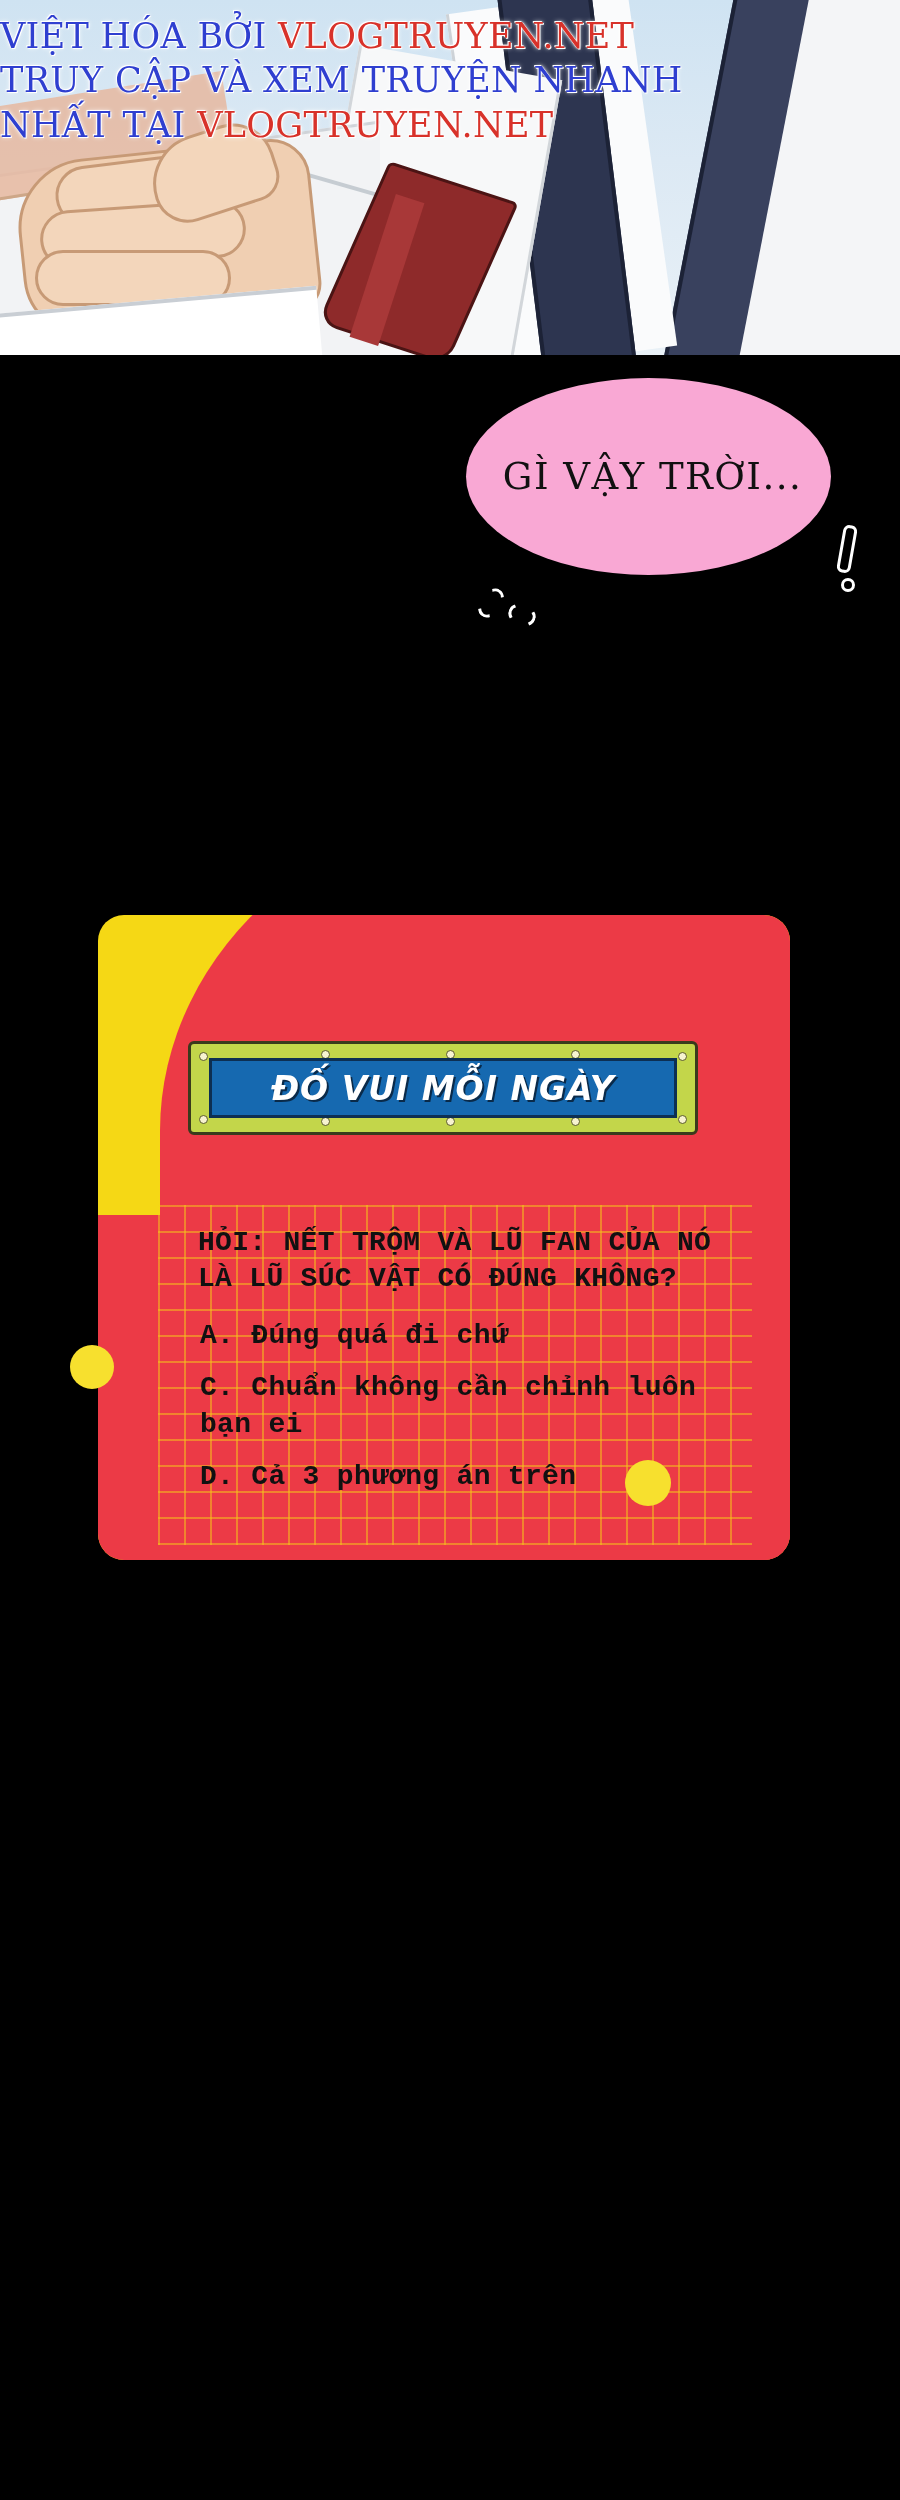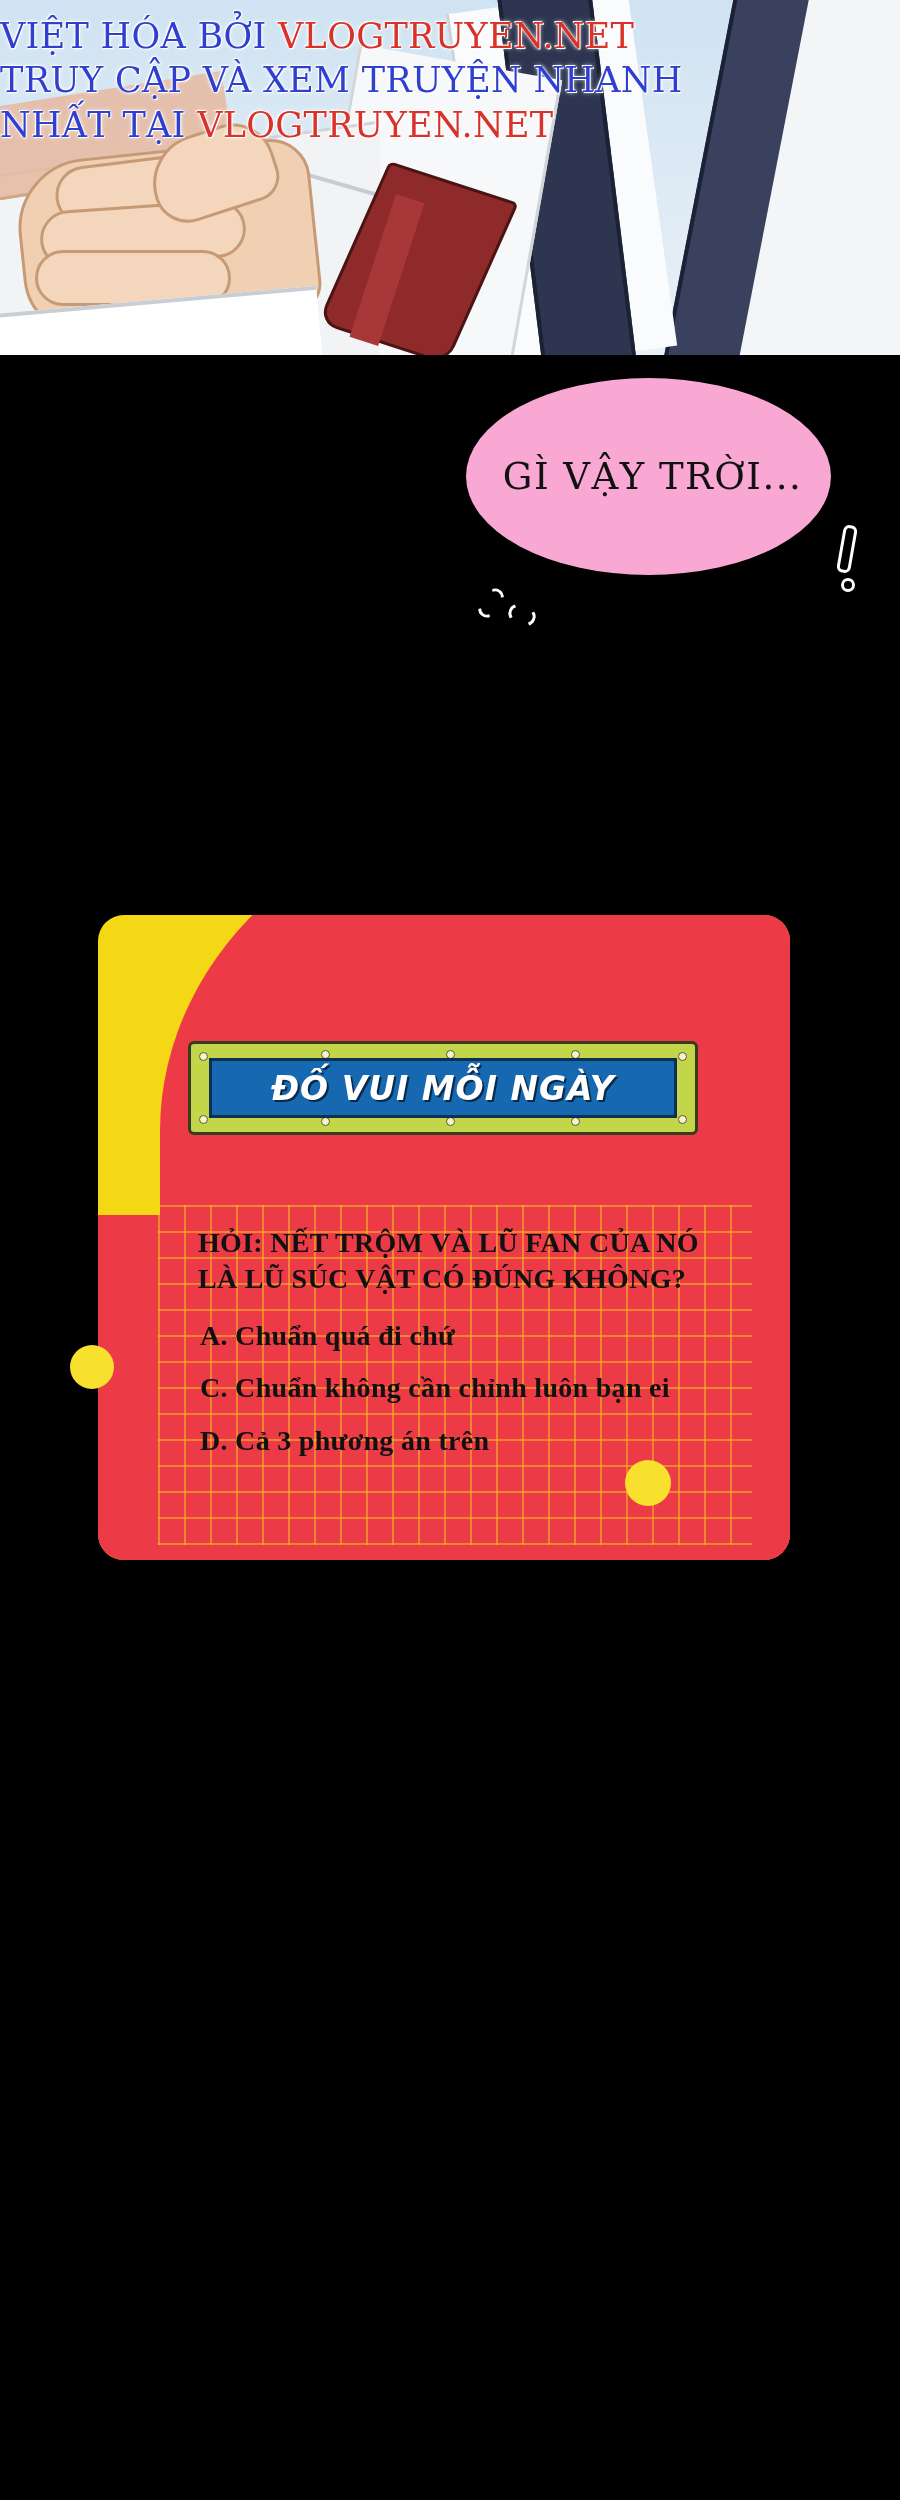--- a/index.html
+++ b/index.html
@@ -297,21 +297,21 @@
     background: #f7f3d0;
     border: 1px solid #5a5a2a;
     border-radius: 50%;
   }
 
   
   .quiz-text {
     position: absolute;
     left: 78px; top: 310px;
     width: 560px;
-    font-family: Liberation Serif, serif;
+    font-family: Liberation Mono, monospace;
     font-weight: bold;
     font-size: 28px;
     line-height: 1.30;
     color: #111;
     letter-spacing: .3px;
   }
   .quiz-q { margin-bottom: 20px; }
   .quiz-opt { margin-bottom: 16px; }
   .quiz-opt.indent { padding-left: 24px; }
   .quiz-q.indent { padding-left: 22px; }
@@ -383,19 +383,19 @@
     <div class="rivet" style="left:130px; bottom:6px;"></div>
     <div class="rivet" style="left:255px; bottom:6px;"></div>
     <div class="rivet" style="left:380px; bottom:6px;"></div>
     <div class="plaque-inner">
       <div class="plaque-title">ĐỐ VUI MỖI NGÀY</div>
     </div>
   </div>
 
   <div class="quiz-text">
     <div class="quiz-q indent">HỎI: NẾT TRỘM VÀ LŨ FAN CỦA NÓ LÀ LŨ SÚC VẬT CÓ ĐÚNG KHÔNG?</div>
-    <div class="quiz-opt indent">A. Chuẩn quá đi chứ</div>
+    <div class="quiz-opt indent">A. Đúng quá đi chứ</div>
     <div class="quiz-opt indent">C. Chuẩn không cần chỉnh luôn bạn ei</div>
     <div class="quiz-opt indent">D. Cả 3 phương án trên</div>
   </div>
 </div>
 <div class="dot-yellow dot-a"></div>
 <div class="dot-yellow dot-b"></div>
 
 </body></html>

